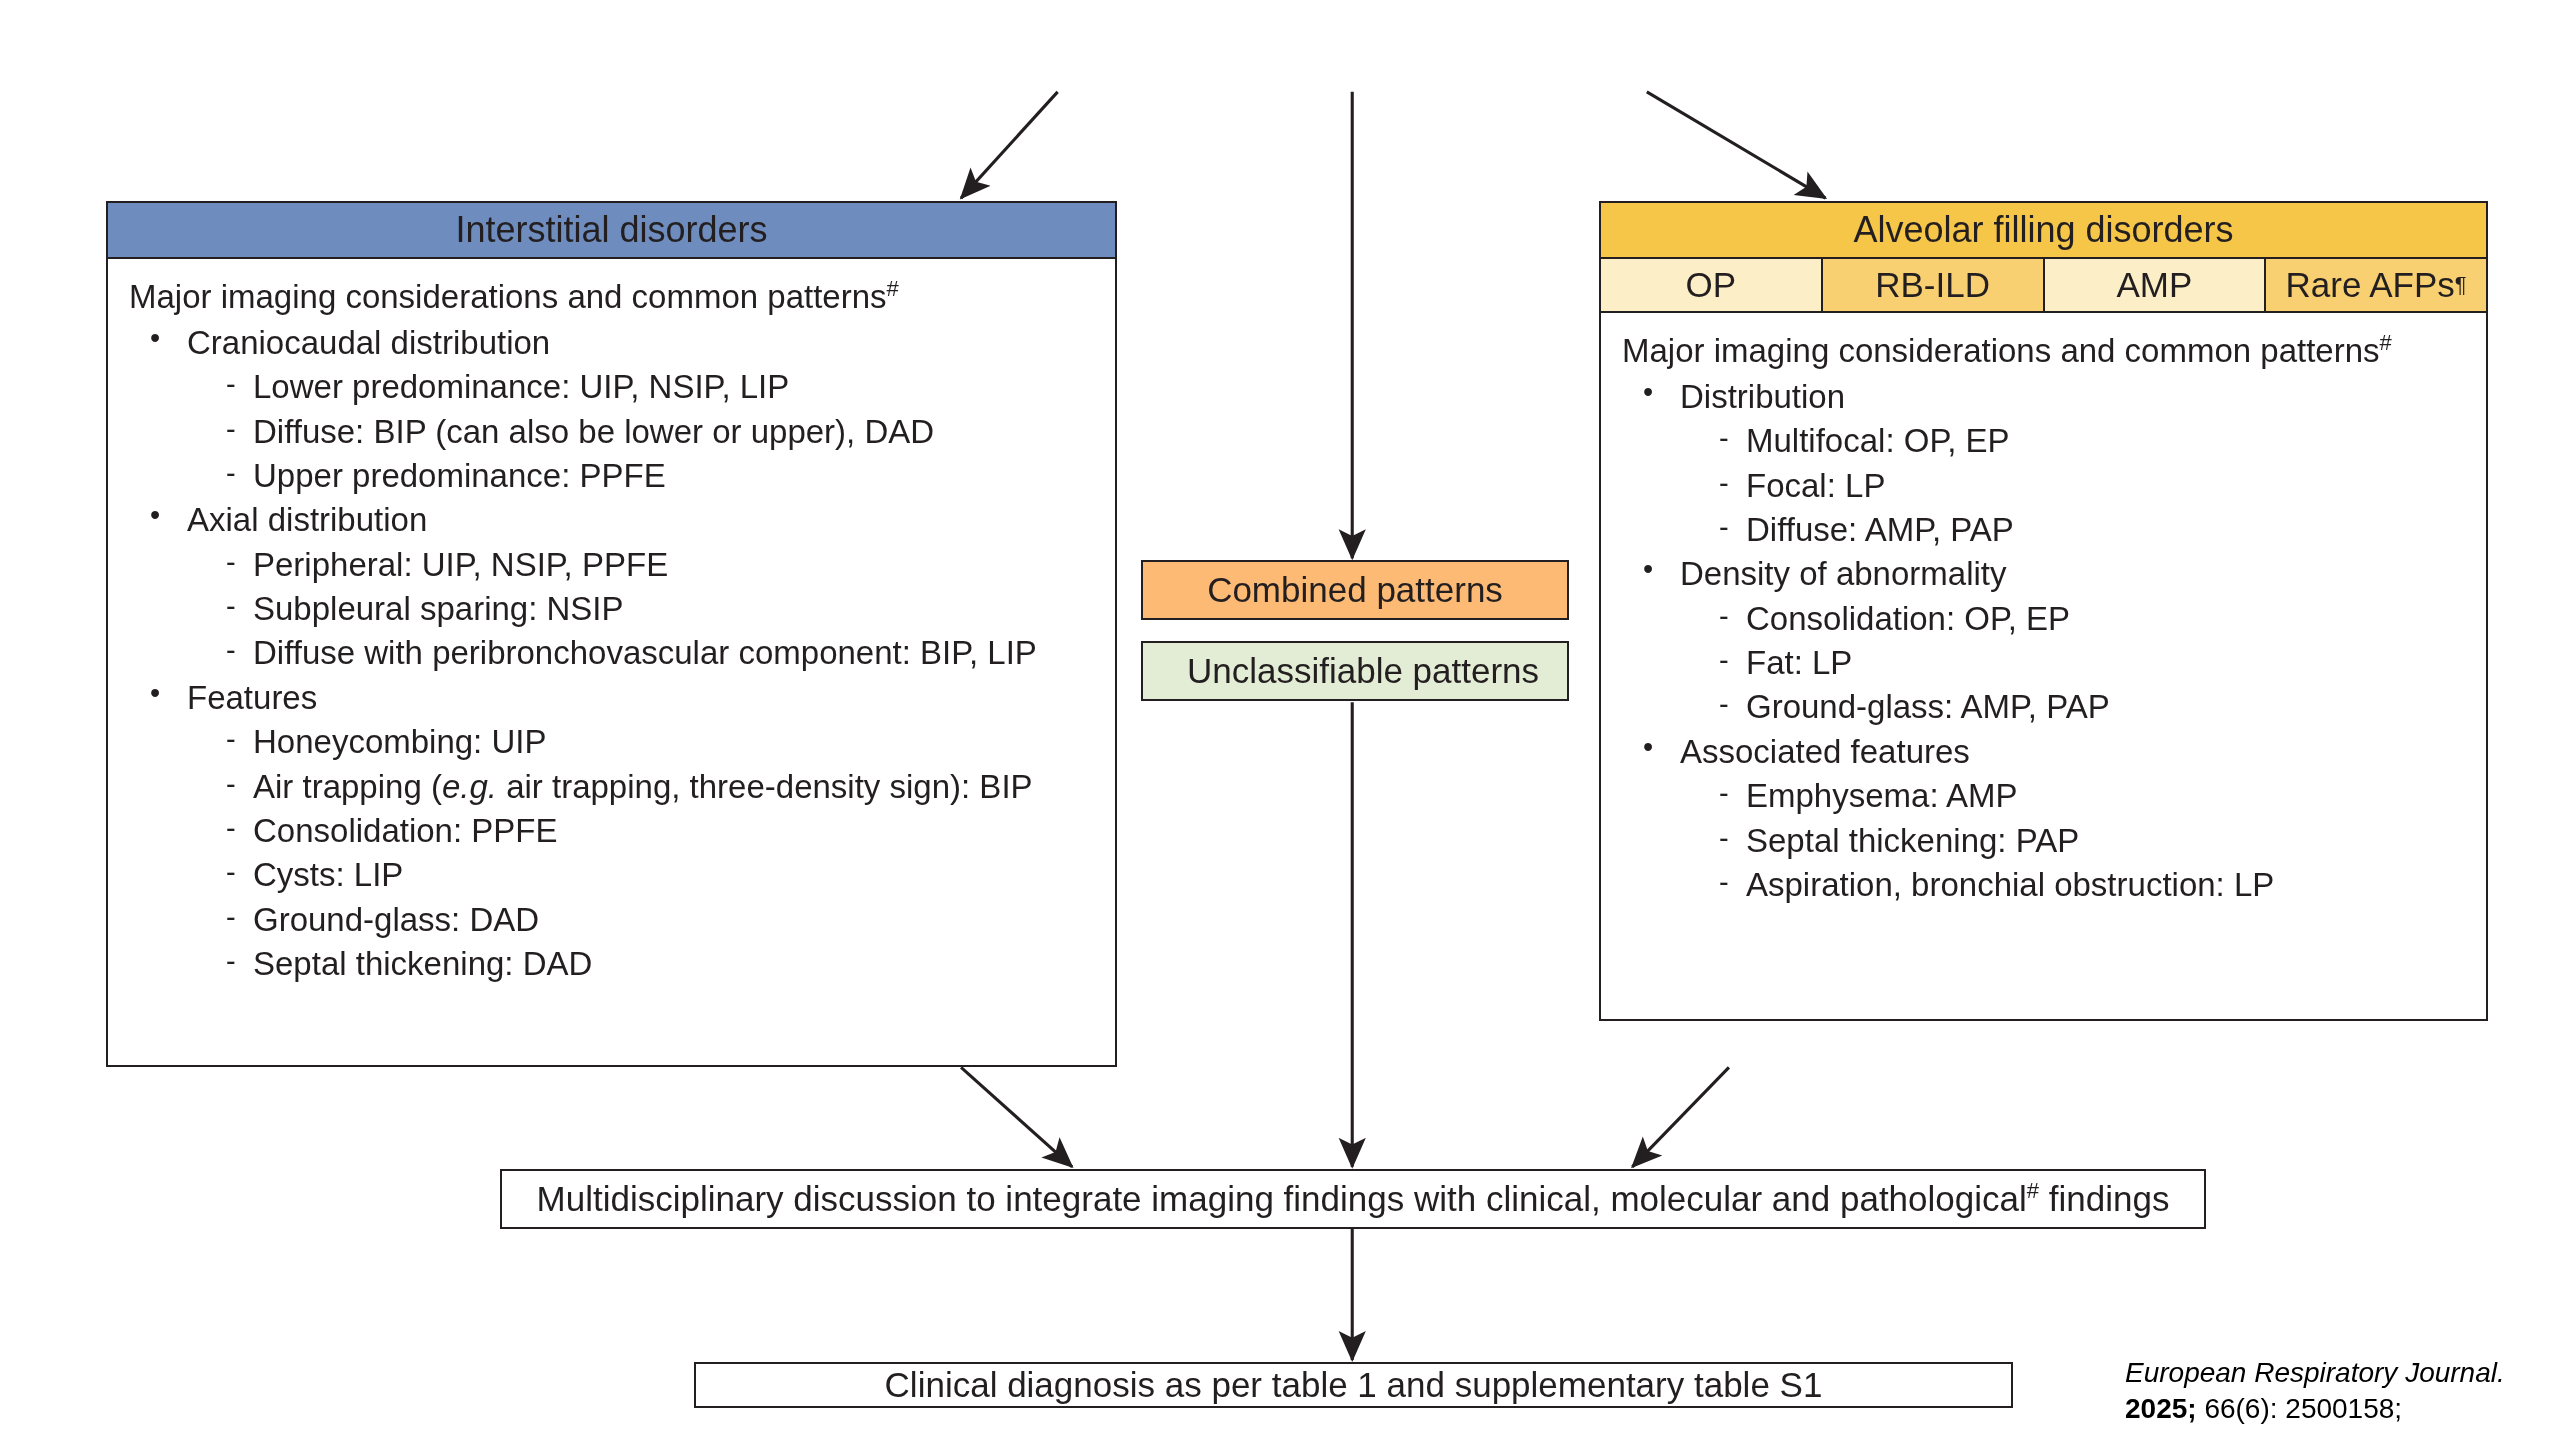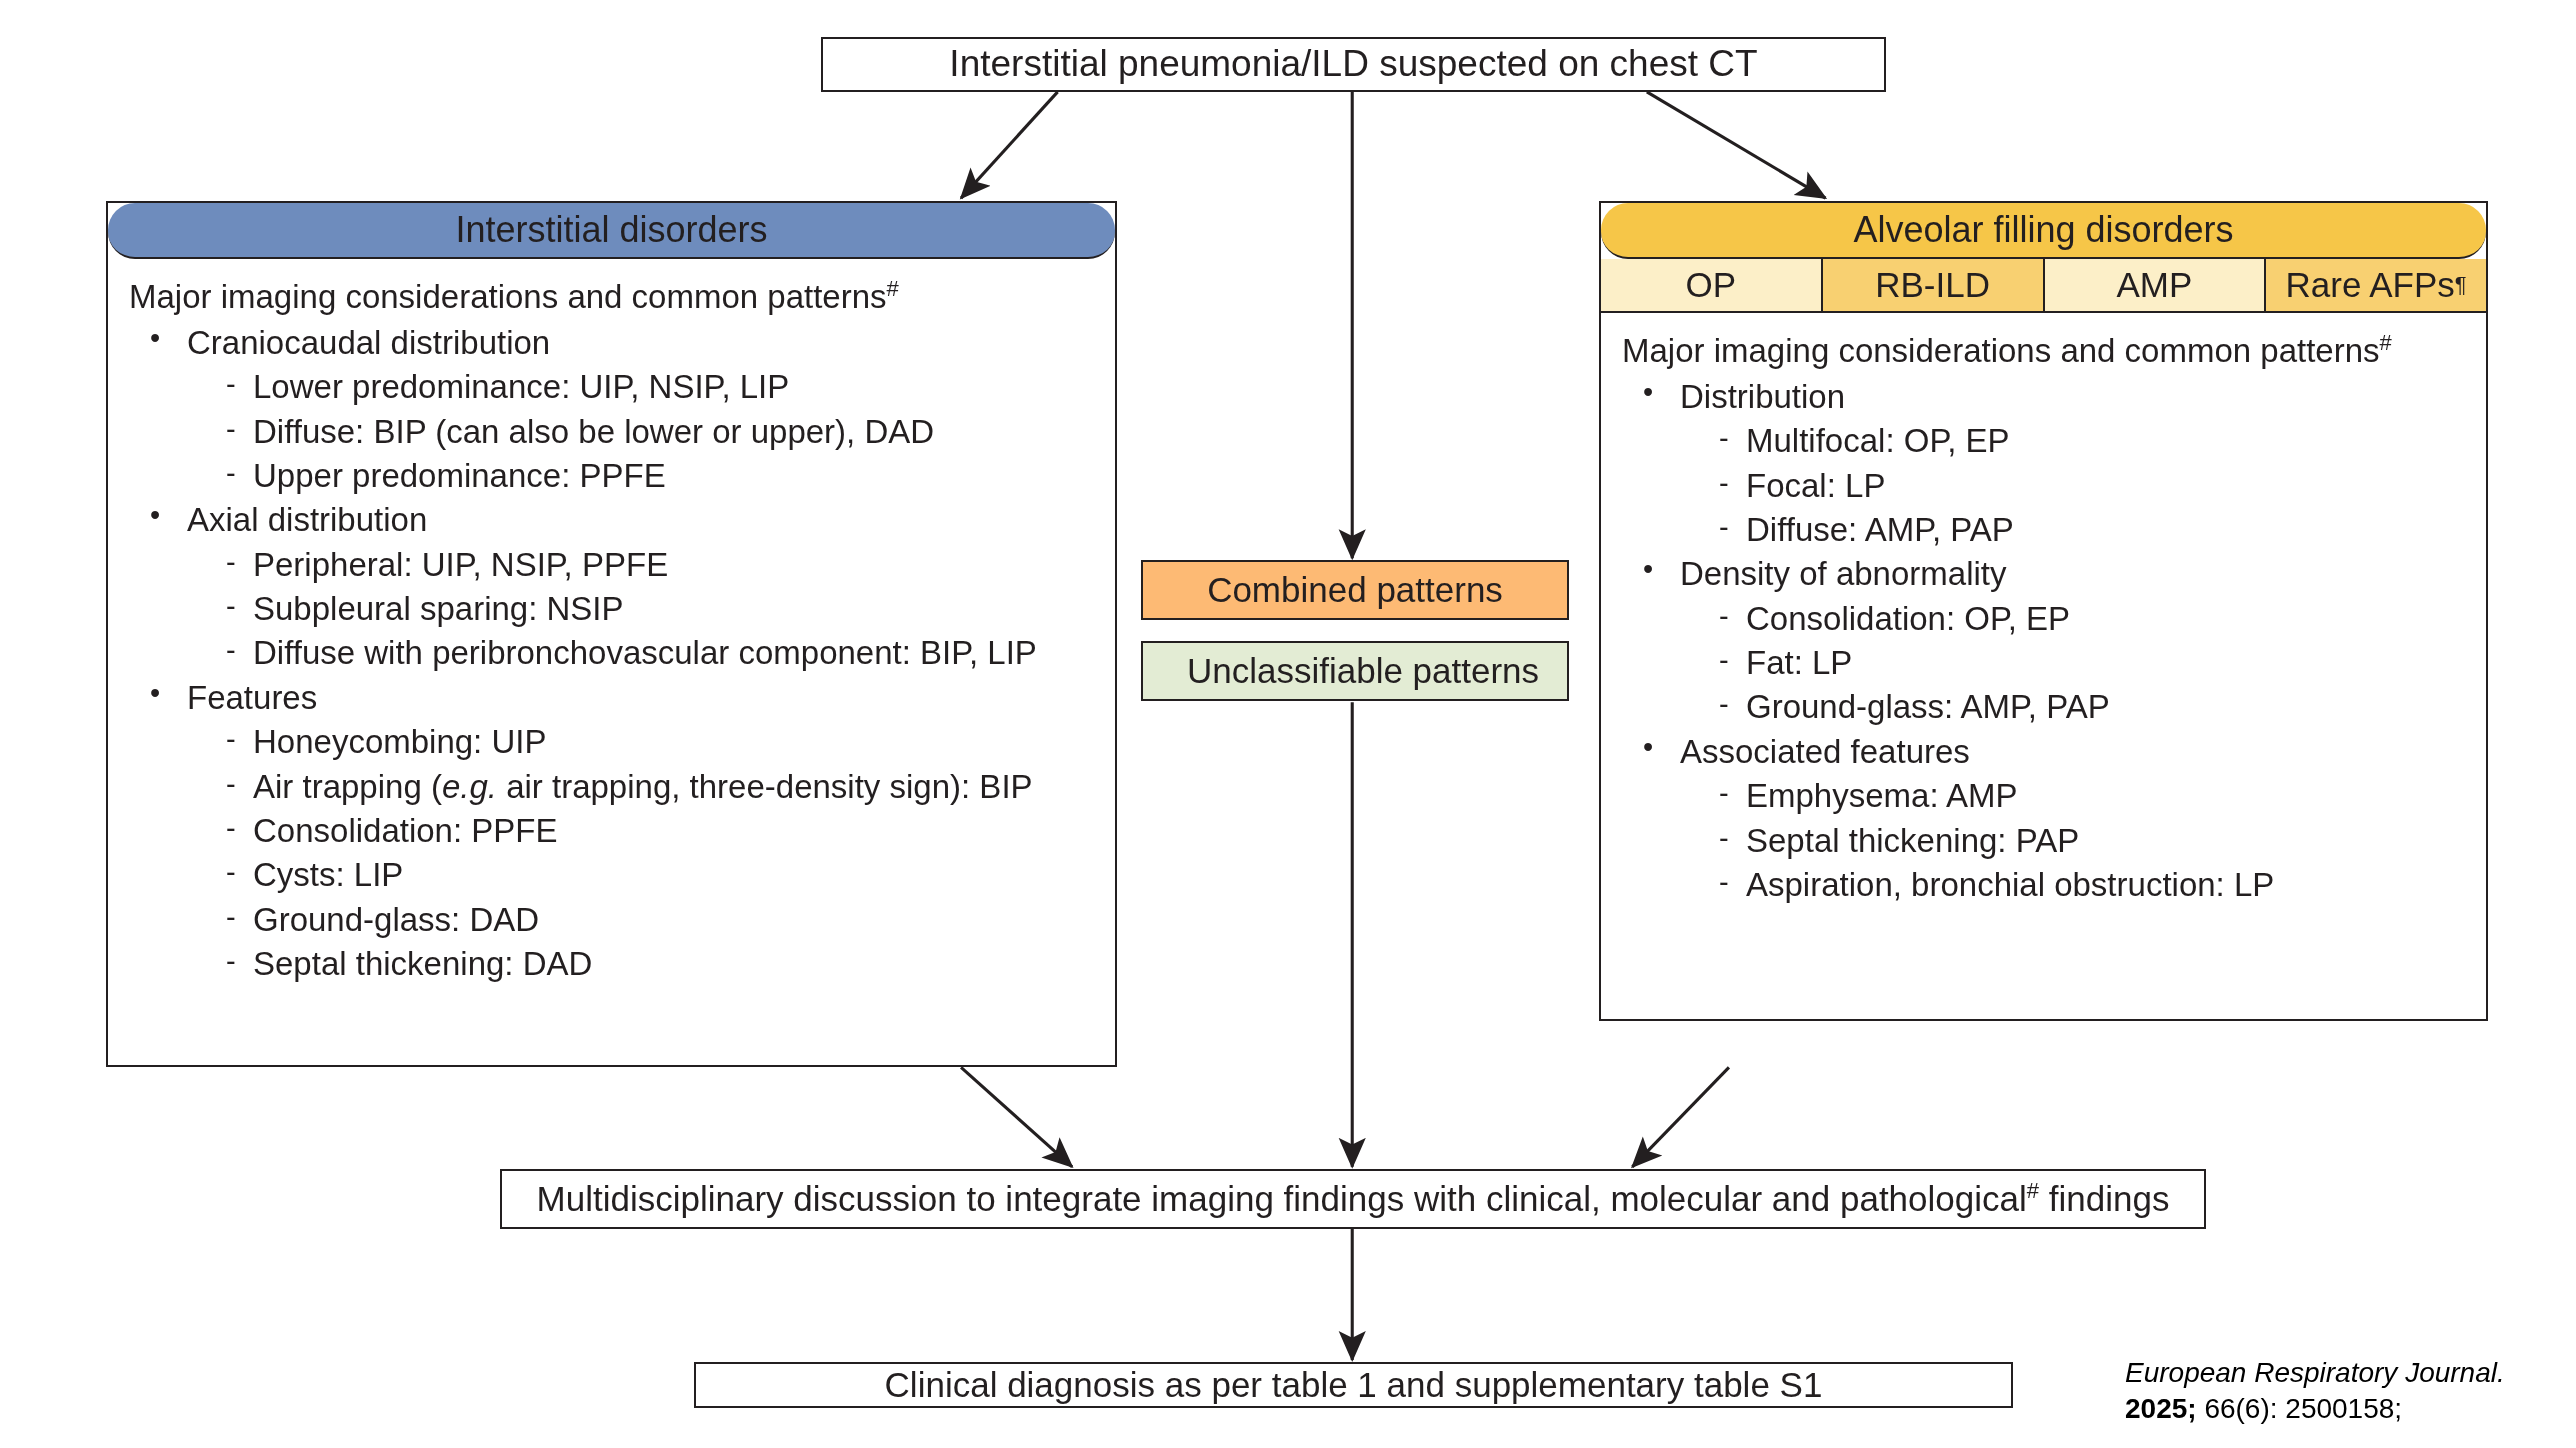--- a/index.html
+++ b/index.html
@@ -13,21 +13,21 @@
   svg#wires{position:absolute;left:0;top:0;width:2576px;height:1449px;pointer-events:none;}
 
   .box{position:absolute;box-sizing:border-box;border:2.9px solid #231f20;background:#fff;}
   .ctr{display:flex;align-items:center;justify-content:center;text-align:center;}
 
   .t-top{font-size:37px;line-height:1.1;}
 
   
   .panel{position:absolute;box-sizing:border-box;border:2.9px solid #231f20;background:#fff;}
   .panel-head{box-sizing:border-box;height:56px;display:flex;align-items:center;justify-content:center;
-              font-size:36px;border-bottom:2.9px solid #231f20;border-radius:27px;}
+              font-size:36px;border-bottom:2.9px solid #231f20;}
   .tabrow{display:flex;height:54px;border-bottom:2.9px solid #231f20;box-sizing:border-box;}
   .tab{flex:1 1 0;display:flex;align-items:center;justify-content:center;font-size:35px;
        border-right:2.9px solid #231f20;box-sizing:border-box;}
   .tab:last-child{border-right:none;}
   .panel-body{padding:15.5px 21px 9.7px 21px;font-size:33px;line-height:1.345;}
 
   .blue-head{background:#6e8cbd;}
   .blue-a{background:#b8c7e0;}
   .blue-b{background:#d9dff0;}
   .gold-head{background:#f6c648;}
@@ -78,23 +78,20 @@
       <path d="M1400,727 L1400,1208" marker-end="url(#ar)"></path>
 
       <path d="M995,1105 L1110,1208" marker-end="url(#ar)"></path>
 
       <path d="M1790,1105 L1690,1208" marker-end="url(#ar)"></path>
 
       <path d="M1400,1272 L1400,1408" marker-end="url(#ar)"></path>
     </g>
   </svg>
 
-  <div class="box ctr t-top" style="left:821px;top:37px;width:1065px;height:55px;">
-    <span>Interstitial pneumonia/ILD suspected on chest CT</span>
-  </div>
 
   <div class="panel" style="left:106px;top:201px;width:1011px;height:866px;">
 
     <div class="panel-head blue-head">
       <span>Interstitial disorders</span>
     </div>
 
 
     <div class="panel-body">
       <div class="lead"><span>Major imaging considerations and common patterns</span><span class="sup">#</span></div>

